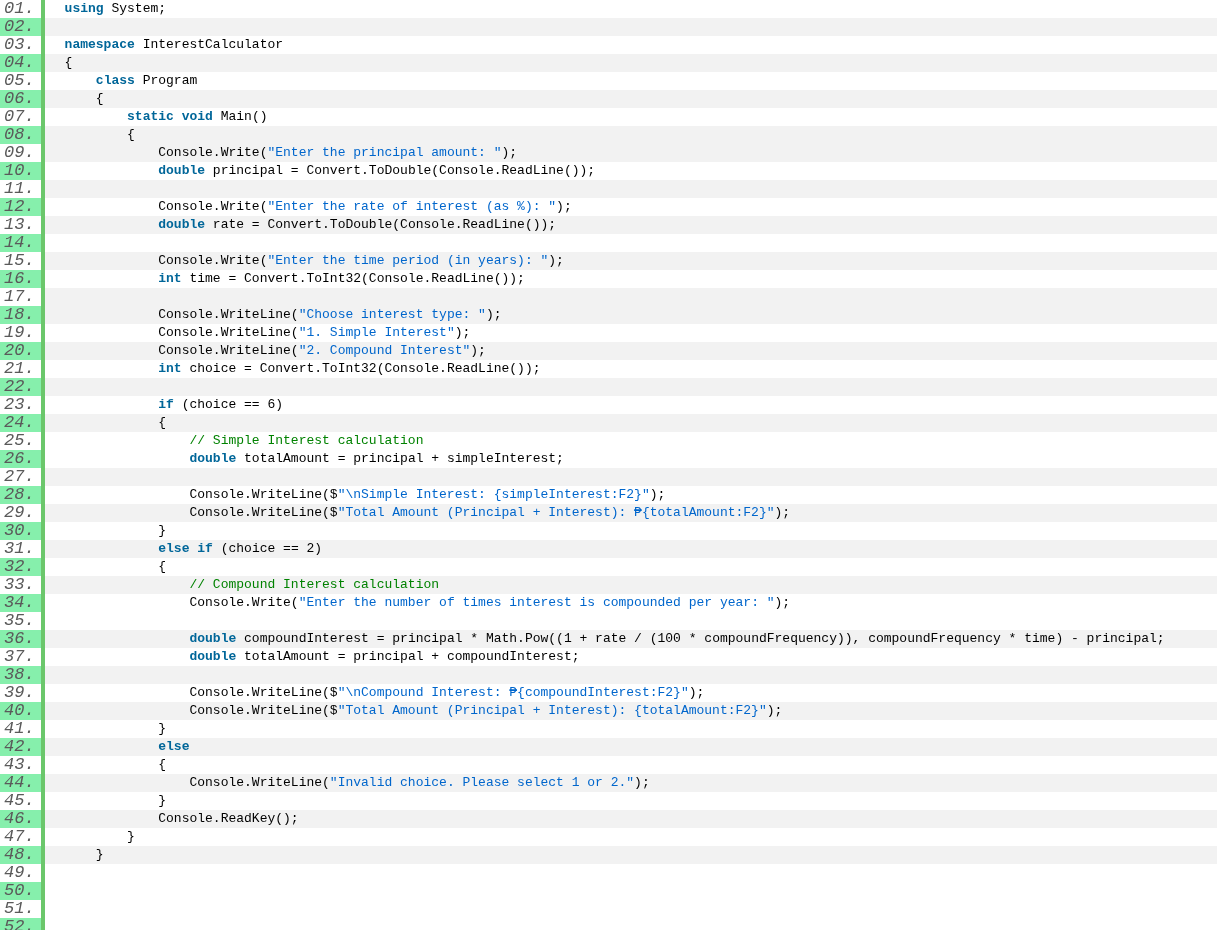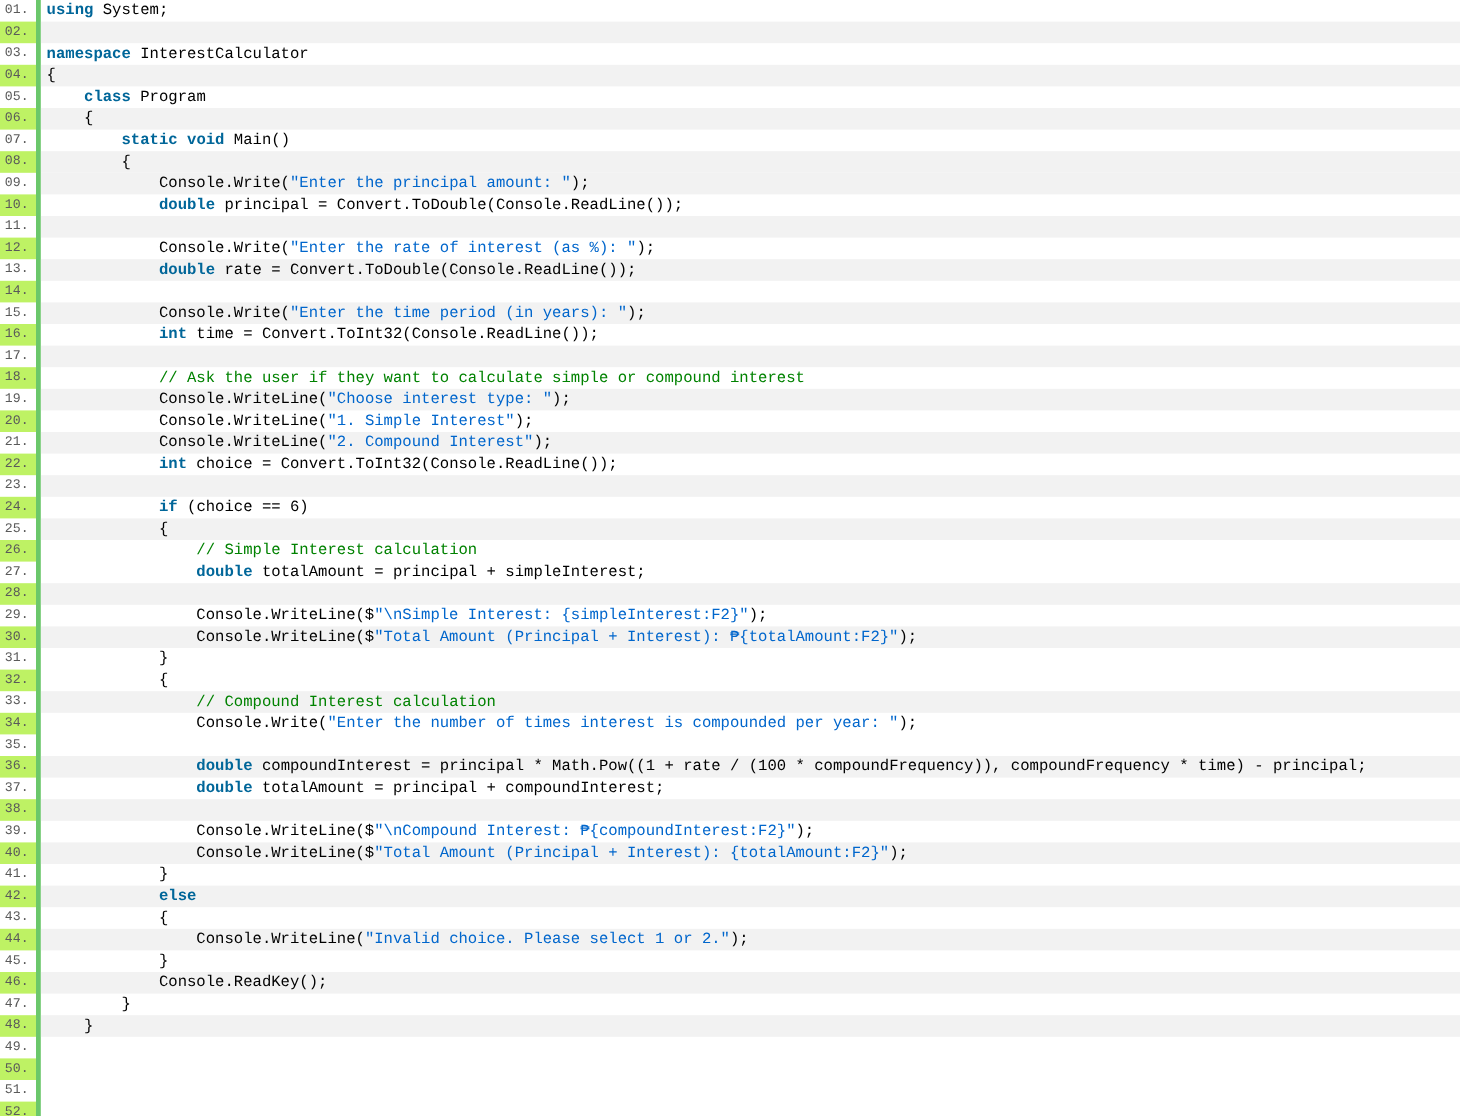--- a/index.html
+++ b/index.html
@@ -18,38 +18,39 @@
     background: #fff;
     text-align: right;
     user-select: none;
     flex-shrink: 0;
   }
   .gutter-line {
     padding: 0 6px 0 4px;
     color: #5a5a5a;
     height: 18px;
     line-height: 18px;
-    font-size: 11px;
+    font-size: 17px;
+    font-style: italic;
   }
   .gutter-line.alt {
-    background: #bef264;
+    background: #86efac;
   }
   .marker-col {
     width: 4px;
     background: #6bc76b;
     flex-shrink: 0;
   }
   .code-area {
     flex: 1;
     overflow-x: auto;
   }
   .code-line {
     height: 18px;
     line-height: 18px;
-    padding-left: 5px;
+    padding-left: 20px;
     white-space: pre;
   }
   .code-line.alt {
     background: #f2f2f2;
   }
   .kw { color: #006699; font-weight: bold; }
   .str { color: #0066cc; }
   .com { color: #008200; }
   .pln { color: #000; }
 </style>
@@ -123,34 +124,34 @@
       <div class="code-line alt"><span class="pln">        {</span></div>
       <div class="code-line alt"><span class="pln">            Console.Write(</span><span class="str">"Enter the principal amount: "</span><span class="pln">);</span></div>
       <div class="code-line"><span class="pln">            </span><span class="kw">double</span><span class="pln"> principal = Convert.ToDouble(Console.ReadLine());</span></div>
       <div class="code-line alt">&nbsp;</div>
       <div class="code-line"><span class="pln">            Console.Write(</span><span class="str">"Enter the rate of interest (as %): "</span><span class="pln">);</span></div>
       <div class="code-line alt"><span class="pln">            </span><span class="kw">double</span><span class="pln"> rate = Convert.ToDouble(Console.ReadLine());</span></div>
       <div class="code-line">&nbsp;</div>
       <div class="code-line alt"><span class="pln">            Console.Write(</span><span class="str">"Enter the time period (in years): "</span><span class="pln">);</span></div>
       <div class="code-line"><span class="pln">            </span><span class="kw">int</span><span class="pln"> time = Convert.ToInt32(Console.ReadLine());</span></div>
       <div class="code-line alt">&nbsp;</div>
-      <div class="code-line"><span class="pln">            </span><span class="com">// Ask the user if they want to calculate simple or compound interest</span></div>
       <div class="code-line alt"><span class="pln">            Console.WriteLine(</span><span class="str">"Choose interest type: "</span><span class="pln">);</span></div>
       <div class="code-line"><span class="pln">            Console.WriteLine(</span><span class="str">"1. Simple Interest"</span><span class="pln">);</span></div>
       <div class="code-line alt"><span class="pln">            Console.WriteLine(</span><span class="str">"2. Compound Interest"</span><span class="pln">);</span></div>
       <div class="code-line"><span class="pln">            </span><span class="kw">int</span><span class="pln"> choice = Convert.ToInt32(Console.ReadLine());</span></div>
       <div class="code-line alt">&nbsp;</div>
       <div class="code-line"><span class="pln">            </span><span class="kw">if</span><span class="pln"> (choice == 6)</span></div>
       <div class="code-line alt"><span class="pln">            {</span></div>
       <div class="code-line"><span class="pln">                </span><span class="com">// Simple Interest calculation</span></div>
       <div class="code-line"><span class="pln">                </span><span class="kw">double</span><span class="pln"> totalAmount = principal + simpleInterest;</span></div>
       <div class="code-line alt">&nbsp;</div>
       <div class="code-line"><span class="pln">                Console.WriteLine($</span><span class="str">"\nSimple Interest: {simpleInterest:F2}"</span><span class="pln">);</span></div>
       <div class="code-line alt"><span class="pln">                Console.WriteLine($</span><span class="str">"Total Amount (Principal + Interest): ₱{totalAmount:F2}"</span><span class="pln">);</span></div>
       <div class="code-line"><span class="pln">            }</span></div>
+      <div class="code-line alt"><span class="pln">            </span><span class="kw">else</span><span class="pln"> </span><span class="kw">if</span><span class="pln"> (choice == 2)</span></div>
       <div class="code-line"><span class="pln">            {</span></div>
       <div class="code-line alt"><span class="pln">                </span><span class="com">// Compound Interest calculation</span></div>
       <div class="code-line"><span class="pln">                Console.Write(</span><span class="str">"Enter the number of times interest is compounded per year: "</span><span class="pln">);</span></div>
       <div class="code-line">&nbsp;</div>
       <div class="code-line alt"><span class="pln">                </span><span class="kw">double</span><span class="pln"> compoundInterest = principal * Math.Pow((1 + rate / (100 * compoundFrequency)), compoundFrequency * time) - principal;</span></div>
       <div class="code-line"><span class="pln">                </span><span class="kw">double</span><span class="pln"> totalAmount = principal + compoundInterest;</span></div>
       <div class="code-line alt">&nbsp;</div>
       <div class="code-line"><span class="pln">                Console.WriteLine($</span><span class="str">"\nCompound Interest: ₱{compoundInterest:F2}"</span><span class="pln">);</span></div>
       <div class="code-line alt"><span class="pln">                Console.WriteLine($</span><span class="str">"Total Amount (Principal + Interest): {totalAmount:F2}"</span><span class="pln">);</span></div>
       <div class="code-line"><span class="pln">            }</span></div>

